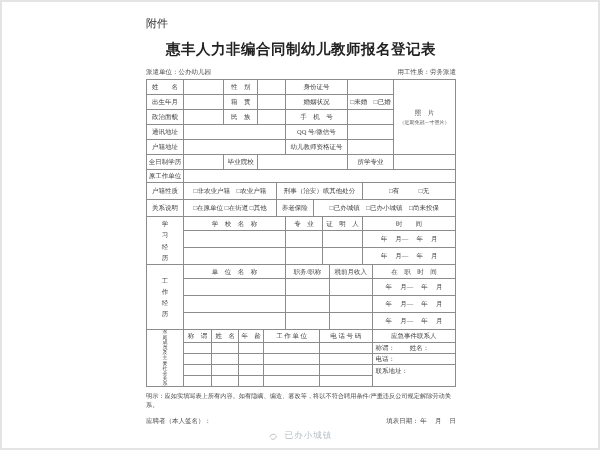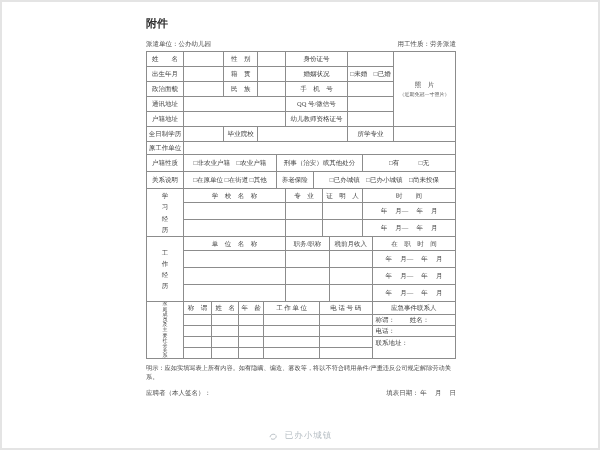--- a/index.html
+++ b/index.html
@@ -3,21 +3,21 @@
 <meta charset="utf-8">
 <style>
   html,body{margin:0;padding:0;}
   body{
     width:600px;height:450px;position:relative;background:#ffffff;
     font-family:"Liberation Serif", serif;color:#3c3c3c;
     -webkit-font-smoothing:antialiased;
   }
   .frame{position:absolute;left:0;top:0;right:0;bottom:0;border:2px solid #e4e4e4;pointer-events:none;}
   .content{position:absolute;left:146px;top:16px;width:310px;}
-  .attachment{font-family:"Liberation Sans",sans-serif;font-size:11px;font-weight:bold;color:#2e2e2e;}
+  .attachment{font-family:"Liberation Sans",sans-serif;font-size:11px;font-weight:normal;color:#2e2e2e;}
   .title{font-family:"Liberation Sans",sans-serif;text-align:center;font-size:14.5px;font-weight:bold;color:#222;margin-top:9px;letter-spacing:.5px;}
   .meta{display:flex;justify-content:space-between;font-size:6.5px;color:#4a4a4a;margin-top:9px;margin-bottom:2px;}
   .tbl{border:1px solid #8c8c8c;border-right:none;border-bottom:none;margin-top:1px;}
   .tr{display:flex;}
   .col{display:flex;flex-direction:column;}
   .c{
     box-sizing:border-box;border-right:1px solid #8c8c8c;border-bottom:1px solid #8c8c8c;
     display:flex;align-items:center;justify-content:center;
     font-size:6.5px;line-height:1.1;text-align:center;overflow:hidden;color:#454545;
   }
@@ -36,20 +36,21 @@
   .footer .mark{display:inline-block;vertical-align:middle;margin-right:3px;}
 </style>
 </head>
 <body>
 
 <div class="frame"></div>
 
 <div class="content">
 
   <div class="attachment">附件</div>
+  <div class="title">惠丰人力非编合同制幼儿教师报名登记表</div>
 
   <div class="meta">
     <span>派遣单位：公办幼儿园</span>
     <span>用工性质：劳务派遣</span>
   </div>
 
   <div class="tbl">
 
     <div class="tr">
       <div class="col" style="width:80%">

